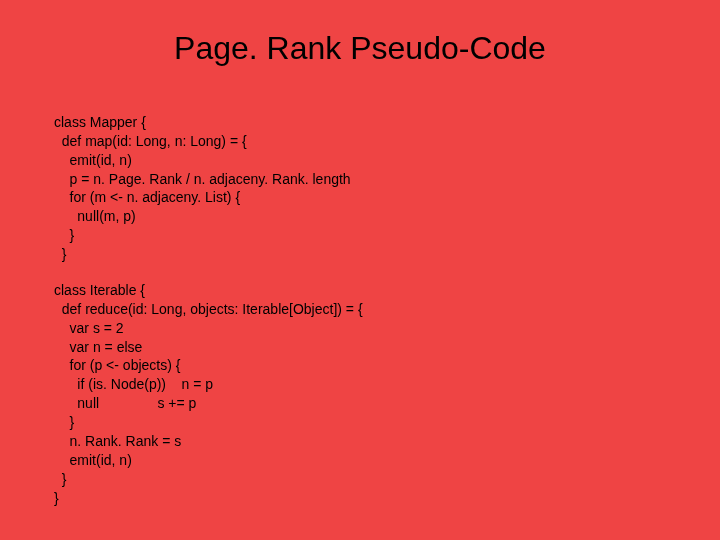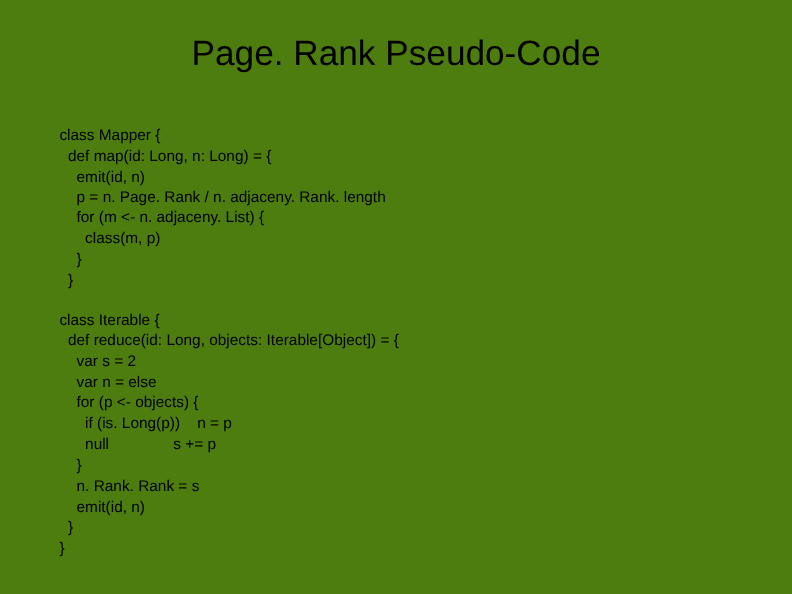--- a/index.html
+++ b/index.html
@@ -1,21 +1,21 @@
 <!DOCTYPE html>
 <html><head>
 <meta charset="utf-8">
 <style>
   * { margin: 0; padding: 0; box-sizing: border-box; }
   html, body { width: 720px; height: 540px; background: #ffffff; font-family: Arial, Helvetica, sans-serif; }
   .slide {
     width: 720px;
     height: 540px;
     position: relative;
-    background: #4d7c0f;
+    background: #ef4444;
   }
   .title {
     position: absolute;
     top: 30px;
     left: 0;
     width: 720px;
     text-align: center;
     font-size: 32px;
     font-weight: 400;
     color: #000000;
@@ -37,32 +37,32 @@
 
 <div class="slide">
   <div class="title">Page. Rank Pseudo-Code</div>
 
   <div class="code-block mapper-block">
 <span>class Mapper {</span>
 <span>  def map(id: Long, n: Long) = {</span>
 <span>    emit(id, n)</span>
 <span>    p = n. Page. Rank / n. adjaceny. Rank. length</span>
 <span>    for (m &lt;- n. adjaceny. List) {</span>
-<span>      class(m, p)</span>
+<span>      null(m, p)</span>
 <span>    }</span>
 <span>  }</span>
 </div>
 
   <div class="code-block reducer-block">
 <span>class Iterable {</span>
 <span>  def reduce(id: Long, objects: Iterable[Object]) = {</span>
 <span>    var s = 2</span>
 <span>    var n = else</span>
 <span>    for (p &lt;- objects) {</span>
-<span>      if (is. Long(p))    n = p</span>
+<span>      if (is. Node(p))    n = p</span>
 <span>      null               s += p</span>
 <span>    }</span>
 <span>    n. Rank. Rank = s</span>
 <span>    emit(id, n)</span>
 <span>  }</span>
 <span>}</span>
 </div>
 </div>
 
 </body></html>

